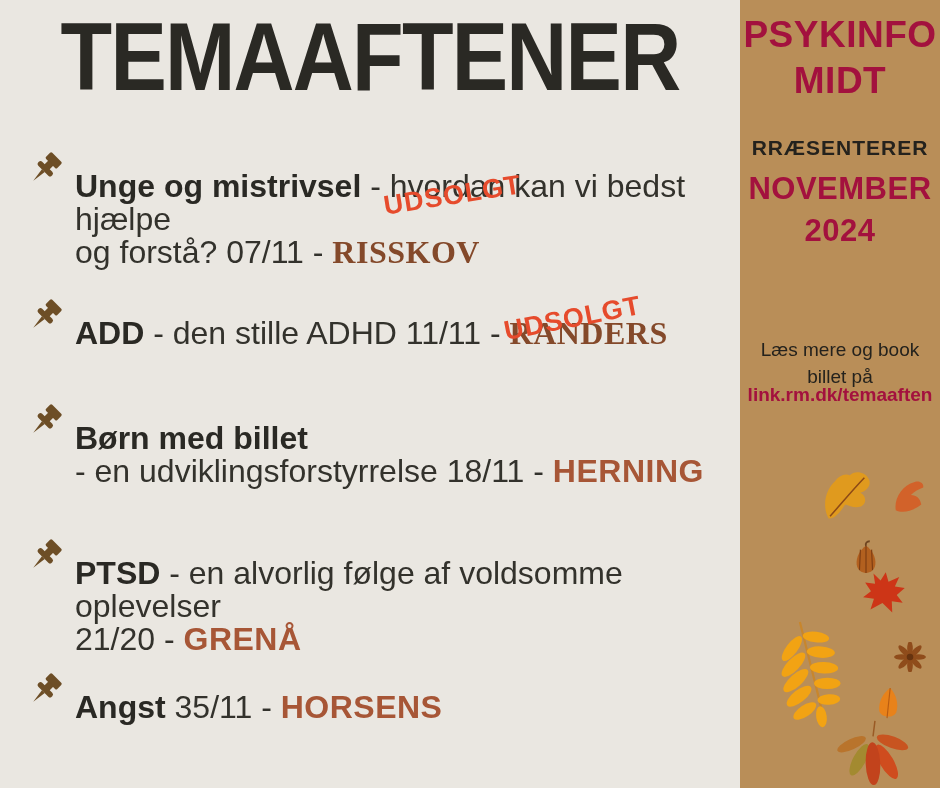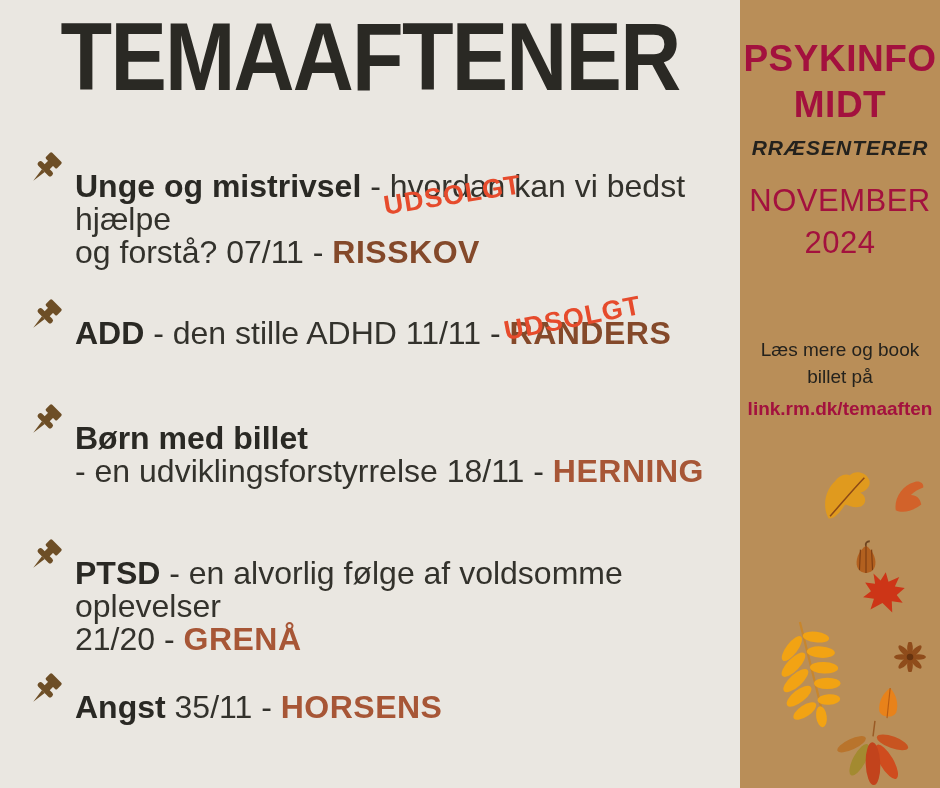--- a/index.html
+++ b/index.html
@@ -20,44 +20,44 @@
   .page-title{
     position:absolute;left:0;top:2px;width:740px;text-align:center;
     font-size:96px;font-weight:700;letter-spacing:-2px;color:var(--ink);
     transform:scaleX(0.88);transform-origin:50% 50%;white-space:nowrap;
   }
   .event{position:absolute;left:0;width:740px;}
   .pin{position:absolute;left:26px;top:0;width:38px;height:38px;}
   .event-text{position:absolute;left:75px;top:0;width:640px;font-size:32px;line-height:33px;margin-top:20px;}
   .event-text .b{font-weight:700;color:var(--ink);}
   .loc{font-weight:700;letter-spacing:0.5px;}
-  .loc-dark{color:var(--loc-dark);}
+  .loc-dark{color:var(--loc-dark);font-family:Liberation Serif, serif;}
   .loc-light{color:var(--loc-light);}
   .soldout{
     position:absolute;font-size:27px;font-weight:700;letter-spacing:1px;
     color:var(--soldout);transform:rotate(-9deg);white-space:nowrap;
   }
   .ev1{top:150px;} .ev1 .soldout{left:383px;top:30px;}
   .ev2{top:297px;} .ev2 .soldout{left:503px;top:6px;transform:rotate(-11deg);}
   .ev3{top:402px;}
   .ev4{top:537px;}
   .ev5{top:671px;}
   
   .sidebar{
     position:absolute;left:740px;top:0;width:200px;height:788px;
     background:var(--sidebar-bg);color:var(--sidebar-ink);
   }
   .sidebar .block{position:absolute;left:0;width:200px;text-align:center;}
-  .brand{top:36px;font-size:37px;font-weight:700;line-height:46px;color:var(--crimson);letter-spacing:0.5px;}
+  .brand{top:12px;font-size:37px;font-weight:700;line-height:46px;color:var(--crimson);letter-spacing:0.5px;}
   .brand span{display:block;}
-  .presents{top:136px;font-size:21px;font-weight:600;letter-spacing:1px;color:var(--sidebar-ink);font-style:italic;}
-  .month{top:180px;font-size:31px;font-weight:400;line-height:42px;color:var(--crimson);letter-spacing:0.5px;}
+  .presents{top:136px;font-size:21px;font-weight:600;letter-spacing:1px;color:var(--sidebar-ink);}
+  .month{top:168px;font-size:31px;font-weight:700;line-height:42px;color:var(--crimson);letter-spacing:0.5px;}
   .month span{display:block;}
   .booking{top:328px;font-size:19px;line-height:27px;padding:0 16px;color:var(--sidebar-ink);margin-top:8px;}
-  .booking-link{top:384px;font-size:19px;font-weight:600;color:var(--crimson);white-space:nowrap;margin-top:14px;}
+  .booking-link{top:384px;font-size:19px;font-weight:600;color:var(--crimson);white-space:nowrap;}
   
   .leaf{position:absolute;}
 </style>
 </head>
 <body>
 
 <div class="poster">
 
   <div class="main">
 

